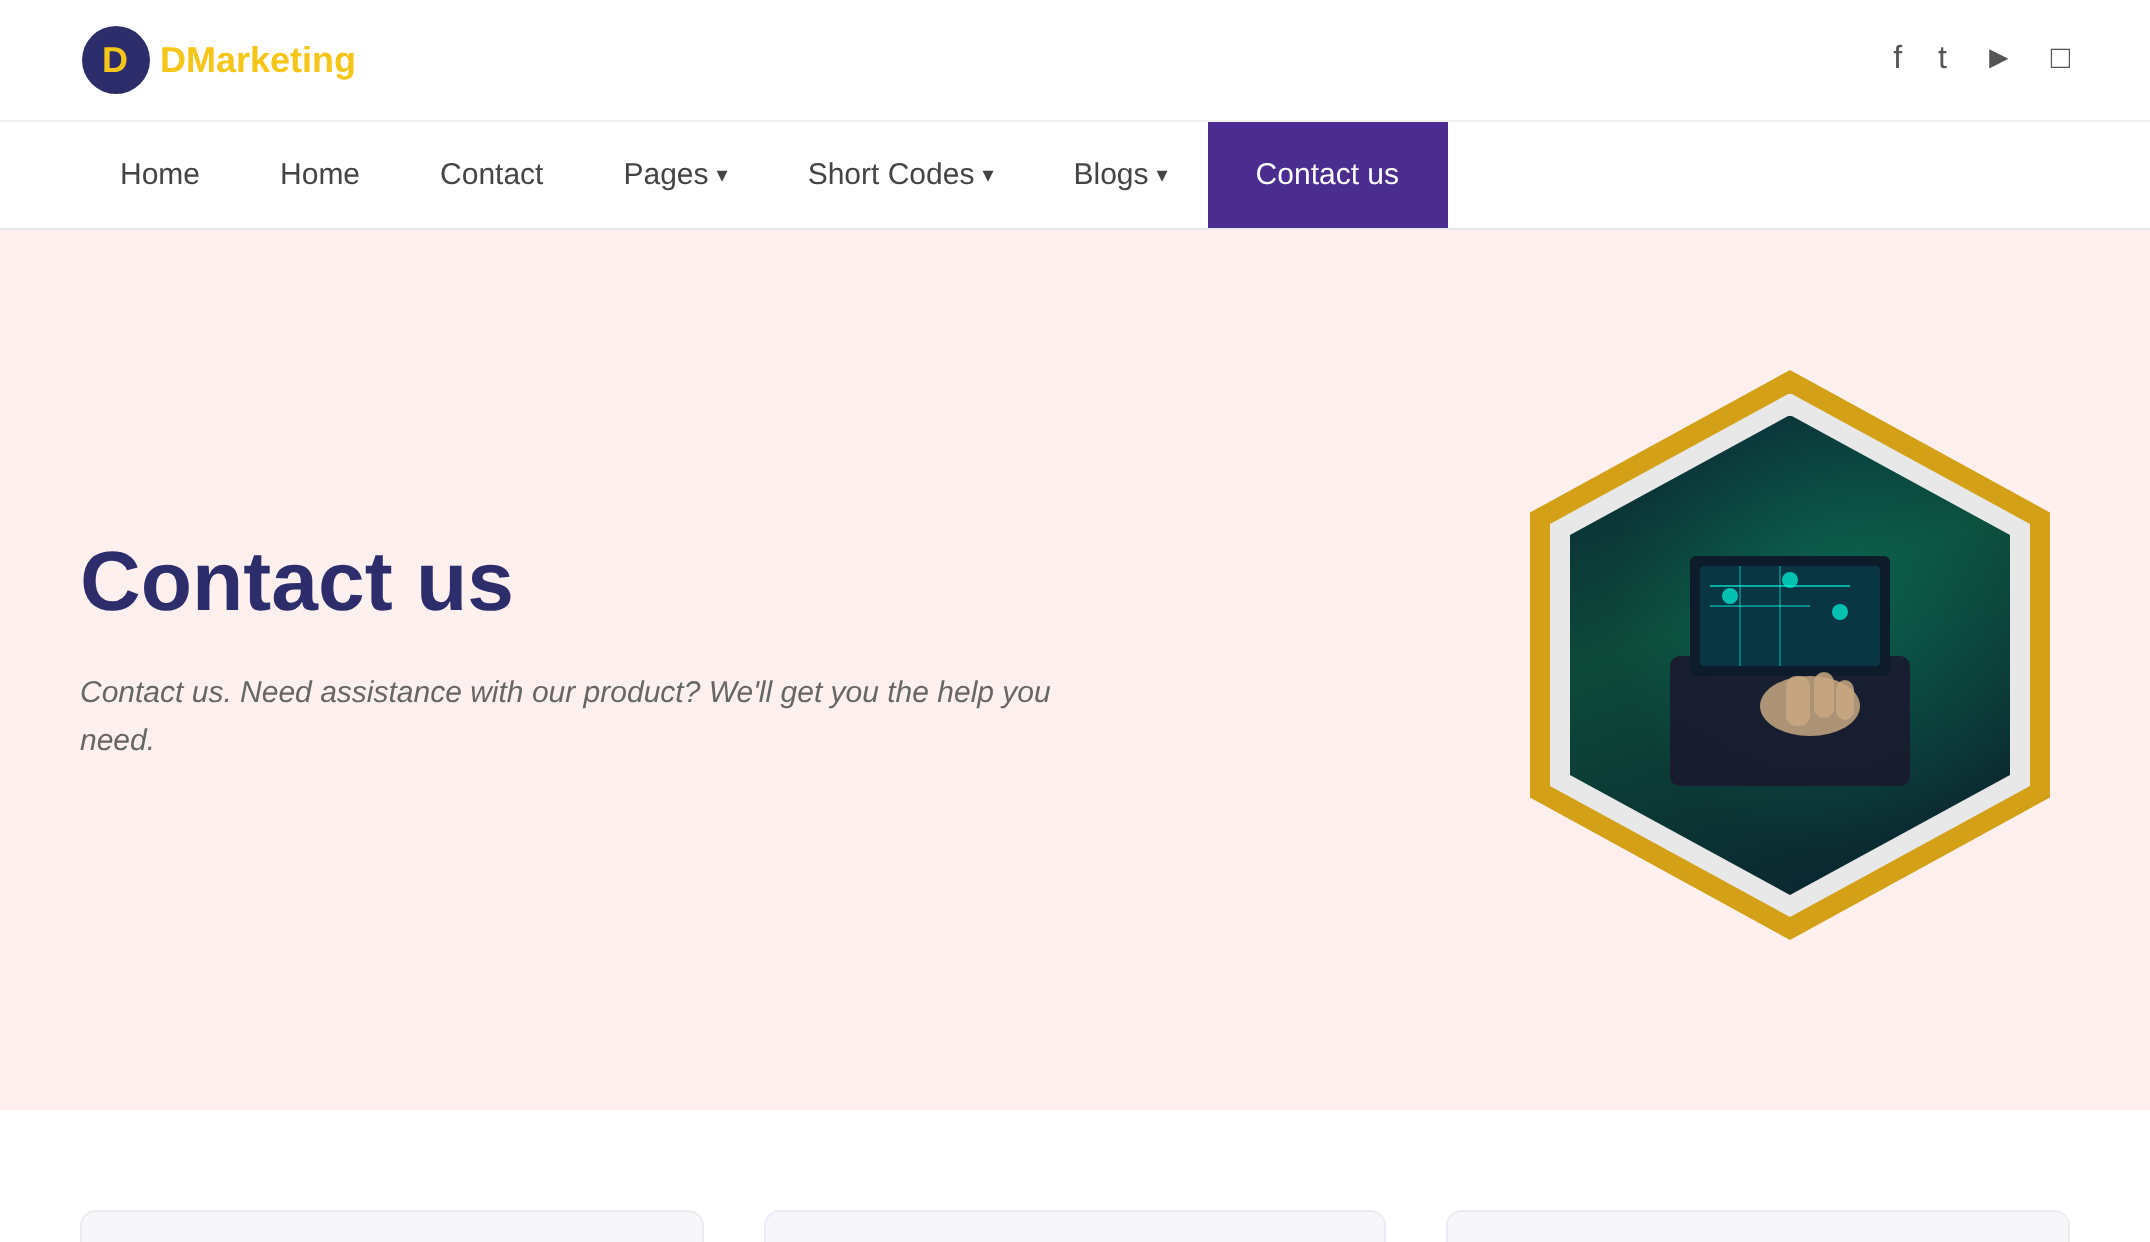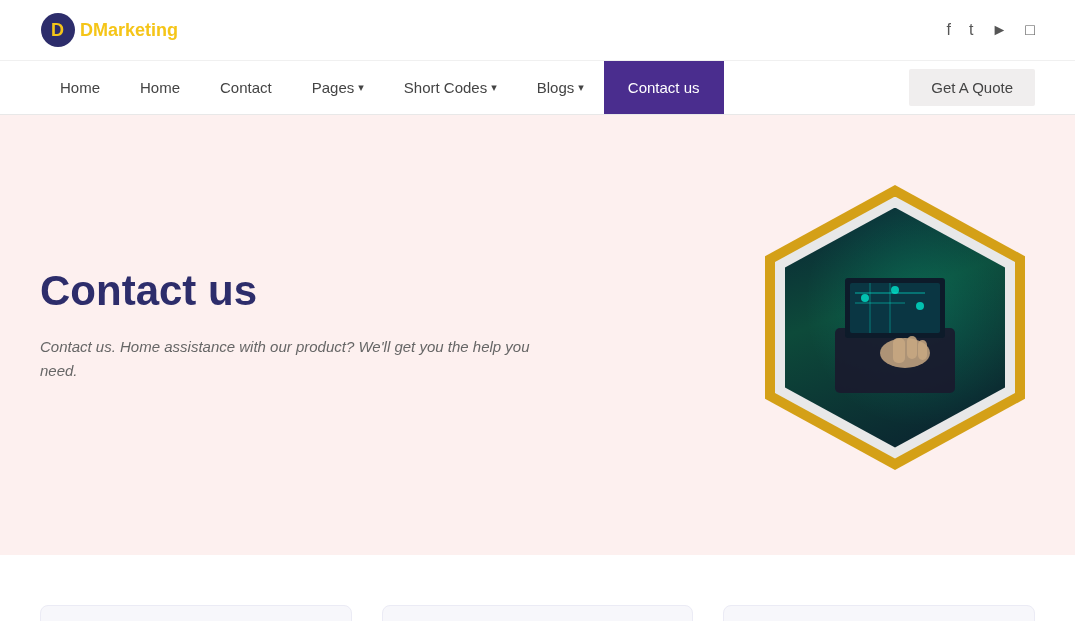--- a/index.html
+++ b/index.html
@@ -202,27 +202,26 @@
 <nav>
   <div class="nav-items">
     <div class="nav-item">Home</div>
     <div class="nav-item">Home</div>
     <div class="nav-item">Contact</div>
     <div class="nav-item">Pages <span class="arrow">▾</span></div>
     <div class="nav-item">Short Codes <span class="arrow">▾</span></div>
     <div class="nav-item">Blogs <span class="arrow">▾</span></div>
     <div class="nav-item active">Contact us</div>
   </div>
-  <button class="nav-cta">Get A Quote</button>
 </nav>
 
 <div class="hero">
   <div class="hero-text">
     <h1 class="hero-title">Contact us</h1>
-    <p class="hero-subtitle">Contact us. Home assistance with our product? We'll get you the help you need.</p>
+    <p class="hero-subtitle">Contact us. Need assistance with our product? We'll get you the help you need.</p>
   </div>
   <div class="hex-container">
     <div class="hex-outer">
       <div class="hex-white">
         <div class="hex-inner">
           <div class="hex-inner-content">
             <svg width="180" height="160" viewBox="0 0 180 160">
 
               <rect x="30" y="80" width="120" height="65" rx="5" fill="#1a1a2e" opacity="0.9"></rect>
 

